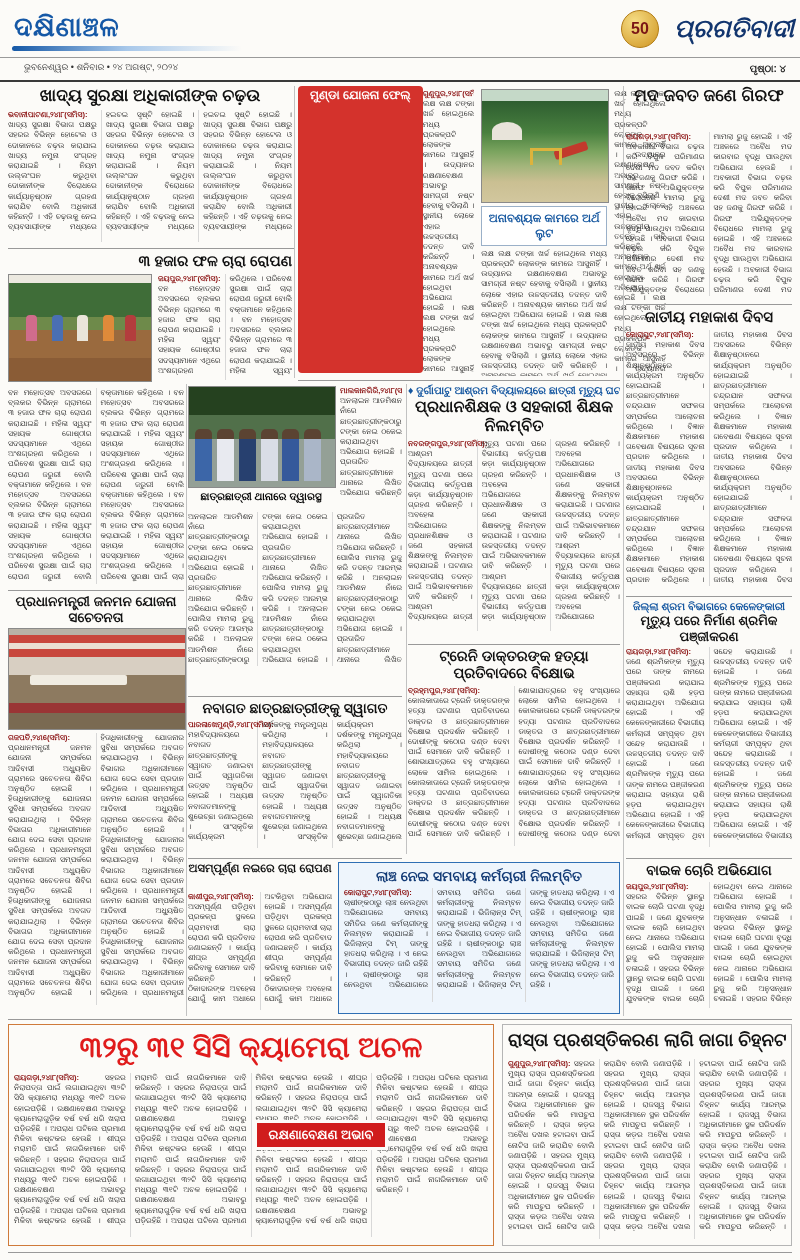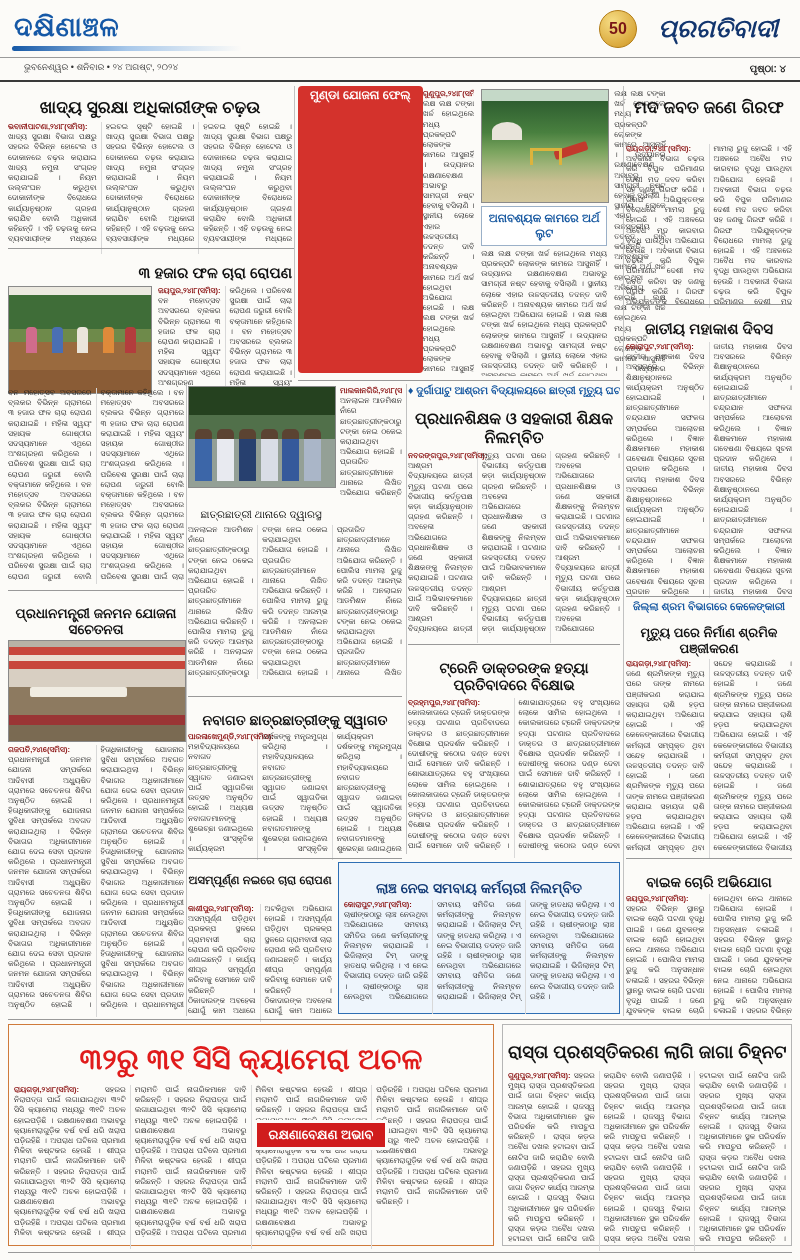--- a/index.html
+++ b/index.html
@@ -6,40 +6,40 @@
   .page{position:relative;width:800px;height:1260px;margin:0 auto;background:#fcfbf8;
         font-family:"Liberation Sans","DejaVu Sans",sans-serif;color:#191919;overflow:hidden;}
 
   
   .masthead{position:absolute;left:0;top:0;width:800px;height:80px;border-bottom:2.5px solid #3a3a3a;}
   .mast-rule{position:absolute;left:0;top:57px;width:800px;height:1px;background:#9a9a9a;}
   .section-title{position:absolute;left:14px;top:12px;font-size:27px;font-weight:bold;color:#1558a6;letter-spacing:.5px;}
   .mast-swoosh{position:absolute;left:12px;top:46px;width:230px;height:5px;border-radius:3px;
                background:linear-gradient(90deg,#1558a6,#a8c8ea,rgba(255,255,255,0));}
   .edition-line{position:absolute;left:24px;top:62px;font-size:9px;color:#333;}
-  .brand-wrap{position:absolute;right:22px;top:10px;display:flex;align-items:center;gap:7px;}
+  .brand-wrap{position:absolute;right:6px;top:10px;display:flex;align-items:center;gap:1px;}
   .logo50{width:36px;height:36px;border-radius:50%;background:radial-gradient(circle at 35% 30%,#f6dd85,#cf9420);
           color:#7a1616;font-weight:bold;font-size:16px;line-height:36px;text-align:center;border:1px solid #b27c14;}
   .brand-name{font-size:25px;font-weight:bold;color:#12356e;font-style:italic;margin-left:14px;}
   .page-label{position:absolute;right:14px;top:63px;font-size:10px;font-weight:bold;color:#222;}
 
   
   .art{position:absolute;}
-  .hl{font-weight:bold;color:#101010;text-align:center;overflow:hidden;line-height:1.2;margin-top:12px;}
+  .hl{font-weight:bold;color:#101010;text-align:center;overflow:hidden;line-height:1.2;}
   .body{font-size:7.6px;line-height:10.2px;text-align:justify;overflow:hidden;
         column-gap:9px;column-rule:1px solid #d8d8d8;color:#1c1c1c;}
   .c1{column-count:1}.c2{column-count:2}.c3{column-count:3}.c4{column-count:4}
   .dl{font-weight:bold;color:#8b1212;}
   .kicker-pill{margin:0 auto 3px;display:table;background:#d4322c;color:#fff;font-weight:bold;
                font-size:12px;padding:2px 12px;border-radius:4px;white-space:nowrap;}
   .kicker-blue{color:#1456a0;font-weight:bold;font-size:10.5px;text-align:center;overflow:hidden;white-space:nowrap;}
   .photo{position:relative;overflow:hidden;border:1px solid #8a8a8a;}
   .capbox{border:1px solid #9ab0c8;background:#fff;color:#14569f;font-weight:bold;font-size:11.5px;
           line-height:1.3;text-align:center;padding:4px 2px;margin-top:3px;}
-  .pcaption{font-weight:normal;font-size:10.5px;text-align:center;margin-top:20px;color:#000;}
+  .pcaption{font-weight:bold;font-size:10.5px;text-align:center;margin-top:2px;color:#000;}
 
   
   #food{left:8px;top:86px;width:284px;height:160px;}
   #munda{left:298px;top:86px;width:322px;height:290px;display:flex;flex-direction:row;}
   .m-row{flex:1;display:flex;gap:7px;margin-top:3px;min-height:0;}
   .m-col{flex:1;}
   .m-mid{width:126px;display:flex;flex-direction:column;}
   #liquor{left:626px;top:86px;width:166px;height:214px;}
   #space{left:626px;top:308px;width:166px;height:282px;}
   #saplings{left:8px;top:252px;width:284px;height:132px;}

